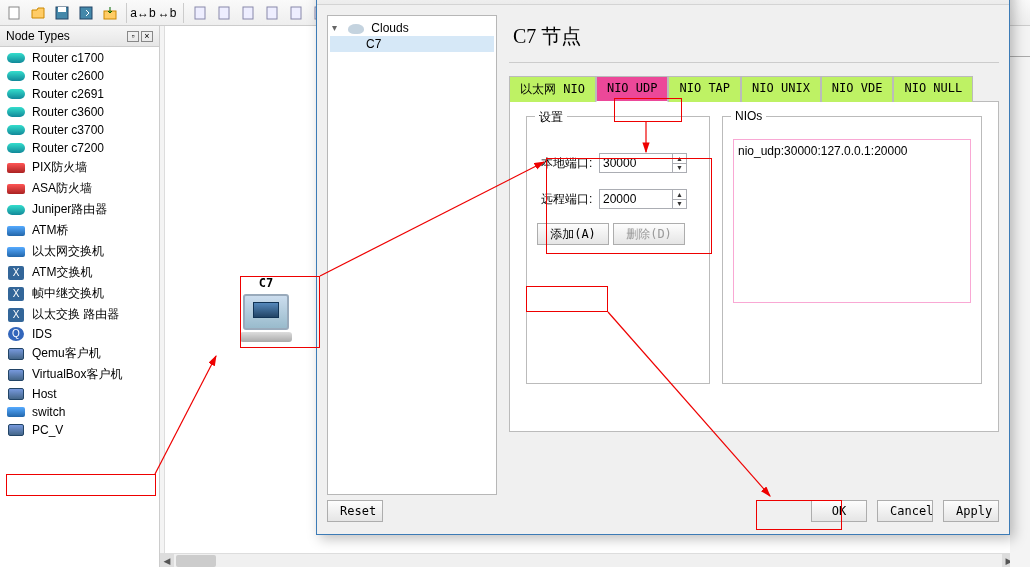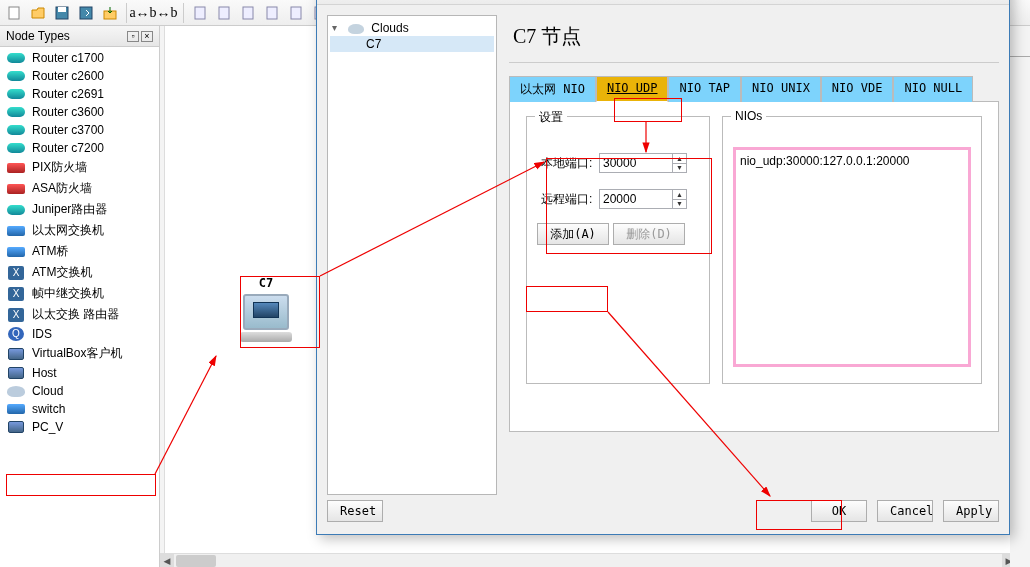--- a/index.html
+++ b/index.html
@@ -3,21 +3,21 @@
 <meta charset="utf-8">
 <style>
 * { box-sizing: border-box; margin: 0; padding: 0; font-family: "Microsoft YaHei", Tahoma, sans-serif; font-size: 12px; }
 body { background: #fff; width: 1030px; height: 567px; overflow: hidden; position: relative; }
 
 
 .toolbar { height: 26px; background: linear-gradient(#fafafa,#eee); border-bottom: 1px solid #ccc; display: flex; align-items: center; padding: 0 3px; gap: 2px; }
 .tb-btn { width: 22px; height: 22px; border: 1px solid transparent; border-radius: 2px; display: flex; align-items: center; justify-content: center; }
 .tb-sep { width: 1px; height: 20px; background: #ccc; margin: 0 3px; }
 .tb-btn svg { width: 16px; height: 16px; }
-.tb-btn.txt { font-size: 14px; font-family: Liberation Serif, serif; }
+.tb-btn.txt { font-size: 12px; font-family: Liberation Sans, sans-serif; }
 
 
 .main { display: flex; height: calc(567px - 26px); }
 
 
 .left-wrap { width: 160px; border-right: 1px solid #ccc; display: flex; flex-direction: column; }
 .panel-head { background: linear-gradient(#f6f6f6,#e6e6e6); border-bottom: 1px solid #ccc; padding: 3px 6px; display: flex; justify-content: space-between; align-items: center; font-family: monospace; }
 .panel-head .icons { display:flex; gap:2px; }
 .panel-head .icons span { display:inline-block; width:12px; height:11px; border:1px solid #888; font-size:9px; text-align:center; line-height:9px; }
 .node-list { flex:1; overflow:auto; padding: 2px 0; }
@@ -62,22 +62,22 @@
 .tree-item { padding:1px 4px 1px 18px; position:relative; }
 .tree-item.sel { background:#d6e8f7; }
 .tree-toggle { position:absolute; left:2px; top:2px; width:11px; height:11px; font-size:10px; color:#666; }
 .tree-cloud { width:16px; height:10px; display:inline-block; background:#c4d3df; border-radius:50% 50% 40% 40%; vertical-align:middle; margin-right:4px; }
 
 .right-pane { position:absolute; left:192px; top:10px; right:10px; height:480px; }
 .node-title { font-size:20px; padding: 8px 4px 12px; border-bottom: 1px solid #ccc; font-family: "SimSun", serif; }
 
 
 .tabs-row { display:flex; margin-top:12px; border-bottom:1px solid #bbb; }
-.tab { padding: 4px 10px; border:1px solid #bbb; border-bottom:none; background:#7dd3fc; margin-right:0; font-family: monospace; position:relative; top:1px; }
-.tab.active { background:#eab308; border-bottom:1px solid #fff;text-decoration:underline; }
+.tab { padding: 4px 10px; border:1px solid #bbb; border-bottom:none; background:#bef264; margin-right:0; font-family: monospace; position:relative; top:1px; }
+.tab.active { background:#ec4899; border-bottom:1px solid #fff; }
 
 .tab-content { border:1px solid #bbb; border-top:none; height:330px; background:#fff; position:relative; padding:4px; }
 
 .group-box { border:1px solid #bbb; padding:18px 10px 10px; position:relative; }
 .group-box .legend { position:absolute; top:-8px; left:8px; background:#fff; padding:0 4px; }
 
 .settings-box { position:absolute; left:16px; top:14px; width:184px; height:268px; }
 .nios-box { position:absolute; left:212px; top:14px; right:16px; height:268px; }
 
 .field-row { display:flex; align-items:center; margin: 10px 0; }
@@ -85,21 +85,21 @@
 .field-row input[type=text] { width:74px; height:20px; border:1px solid #abadb3; padding:1px 3px; font-family:inherit; }
 .spinner { width:14px; height:20px; border:1px solid #abadb3; border-left:none; display:flex; flex-direction:column; }
 .spinner div { flex:1; display:flex; align-items:center; justify-content:center; font-size:7px; color:#333; }
 .spinner div:first-child { border-bottom:1px solid #abadb3; }
 
 .btn { height:22px; padding:0 12px; background: linear-gradient(#fdfdfd,#e5e5e5); border:1px solid #adadad; font-family: monospace; }
 .btn:disabled { color:#999; }
 .small-btns { display:flex; gap:4px; margin-top:0;align-items:flex-end; }
 .small-btns .btn { width:72px; padding:0; }
 
-.nio-list { background:#fff; border:3px solid #f9a8d4; height:220px; padding:4px; margin-top:12px; overflow:auto; }
+.nio-list { background:#fff; border:1px solid #f9a8d4; height:164px; padding:4px; margin-top:4px; overflow:auto; }
 
 .dlg-footer { position:absolute; left:10px; right:10px; bottom:12px; display:flex; justify-content:space-between; }
 .dlg-footer .right { display:flex; gap:10px; }
 .dlg-footer .btn { width:56px; }
 
 
 .right-strip { position:absolute; right:0; top:26px; width:20px; bottom:0; background:#f4f4f4; }
 .right-strip .tick { height:120px; border-top:1px solid #aaa; margin-top:30px; }
 
 </style>
@@ -304,30 +304,30 @@
         <div class="node-item">
           <span class="ic">
             <span class="router-ic"></span>
           </span>
           <span>Juniper路由器</span>
         </div>
         <div class="node-item">
           <span class="ic">
             <span class="sw-ic"></span>
           </span>
+          <span>ATM桥</span>
+        </div>
+        <div class="node-item">
+          <span class="ic">
+            <span class="sw-ic"></span>
+          </span>
           <span>以太网交换机</span>
         </div>
         <div class="node-item">
           <span class="ic">
-            <span class="sw-ic"></span>
-          </span>
-          <span>ATM桥</span>
-        </div>
-        <div class="node-item">
-          <span class="ic">
             <span class="x-ic">X</span>
           </span>
           <span>ATM交换机</span>
         </div>
         <div class="node-item">
           <span class="ic">
             <span class="x-ic">X</span>
           </span>
           <span>帧中继交换机</span>
         </div>
@@ -340,33 +340,33 @@
         <div class="node-item">
           <span class="ic">
             <span class="q-ic">Q</span>
           </span>
           <span>IDS</span>
         </div>
         <div class="node-item">
           <span class="ic">
             <span class="pc-ic"></span>
           </span>
+          <span>Qemu客户机</span>
+        </div>
+        <div class="node-item">
+          <span class="ic">
+            <span class="pc-ic"></span>
+          </span>
           <span>VirtualBox客户机</span>
         </div>
         <div class="node-item">
           <span class="ic">
             <span class="pc-ic"></span>
           </span>
           <span>Host</span>
-        </div>
-        <div class="node-item">
-          <span class="ic">
-            <span class="cloud-ic"></span>
-          </span>
-          <span>Cloud</span>
         </div>
         <div class="node-item">
           <span class="ic">
             <span class="sw-ic"></span>
           </span>
           <span>switch</span>
         </div>
         <div class="node-item">
           <span class="ic">
             <span class="pc-ic"></span>

